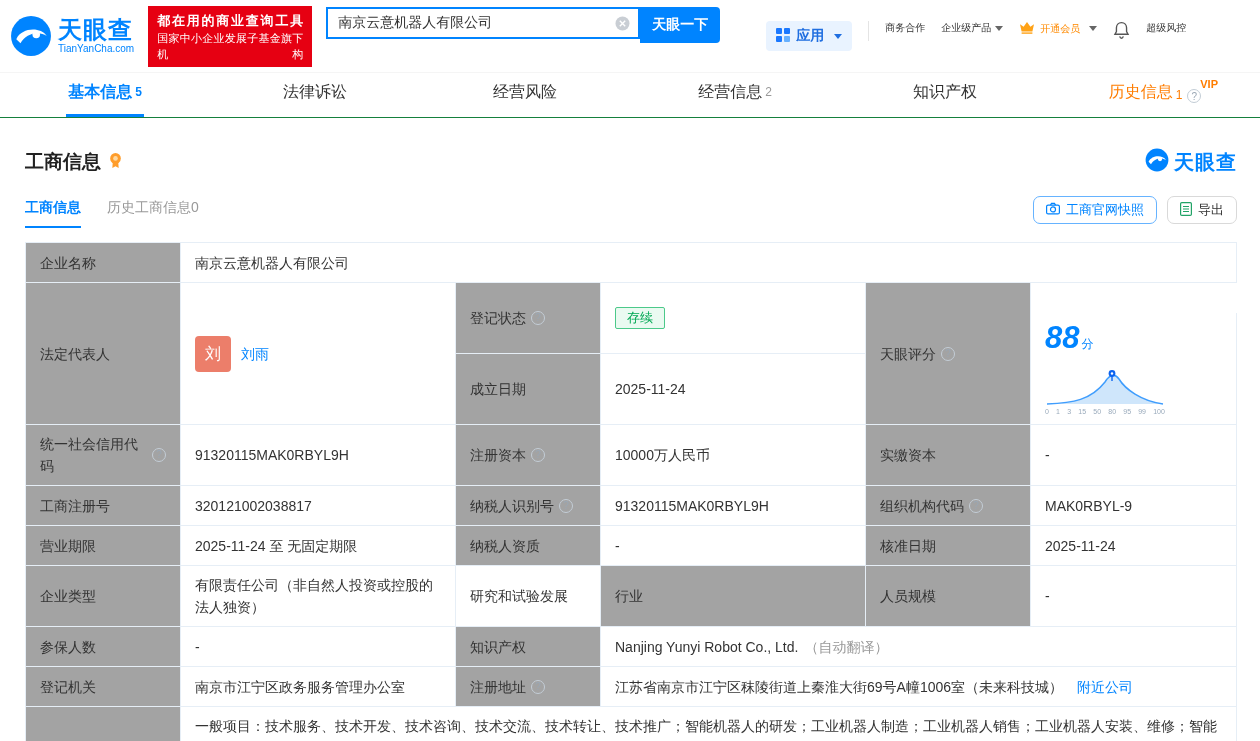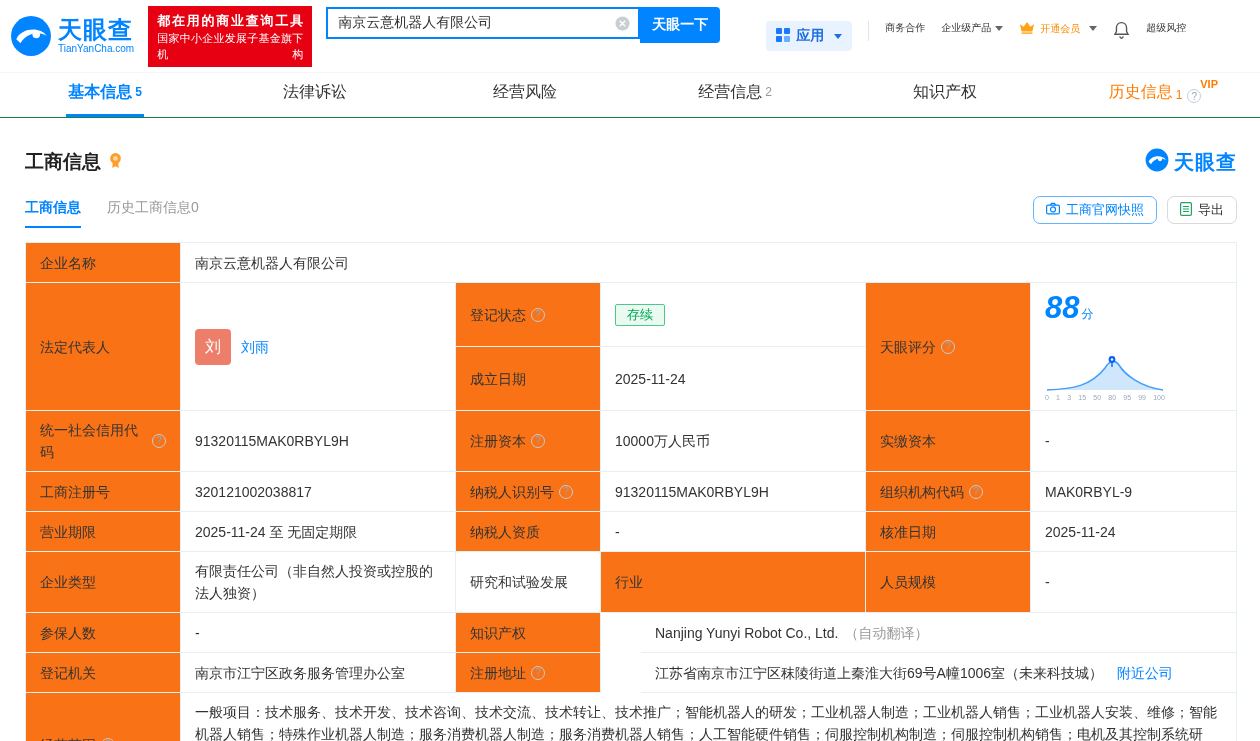--- a/index.html
+++ b/index.html
@@ -65,36 +65,36 @@
   .btn.snapshot { border:1px solid #66b3ff; color:#0084ff; }
   .btn.export { border:1px solid #d9d9d9; color:#333; }
 
   
   .info-table { margin-top:12px; display:grid; width:1212px;
     grid-template-columns:155px 275px 145px 265px 165px 1fr;
     grid-auto-rows:minmax(40px,auto);
     border-top:1px solid #e6eef6; border-left:1px solid #e6eef6; font-size:14px; }
   .cell { border-right:1px solid #e6eef6; border-bottom:1px solid #e6eef6; padding:8px 14px;
     display:flex; align-items:center; line-height:22px; min-height:40px; }
-  .cell.label { background:#f97316; color:#333; }
+  .cell.label { background:#a3a3a3; color:#333; }
   .cell.value { background:#fff; color:#333; flex-wrap:wrap; }
   .span5 { grid-column:span 5; }
-  .span3 { grid-column:span 3;margin-left:40px; }
+  .span3 { grid-column:span 3; }
   .rowspan2 { grid-row:span 2; }
   .help-icon { display:inline-flex; align-items:center; justify-content:center; width:14px; height:14px;
     border:1px solid #c3cdd6; border-radius:50%; color:#9aa7b4; font-size:10px; margin-left:5px; cursor:pointer; flex:0 0 auto; }
   .help-icon::before { content:"?"; }
   .status-badge { display:inline-block; border:1px solid #4cc98a; background:#eafaf1; color:#00a854;
     font-size:13px; line-height:20px; padding:0 11px; border-radius:2px; }
   .avatar { width:36px; height:36px; border-radius:4px; background:#ec7e6a; color:#fff; font-size:16px;
     display:inline-flex; align-items:center; justify-content:center; margin-right:10px; cursor:pointer; flex:0 0 auto; }
   .link { color:#0084ff; text-decoration:none; cursor:pointer; }
   .note { color:#999; margin-left:6px; }
   .nearby-link { color:#0084ff; margin-left:14px; cursor:pointer; white-space:nowrap; }
-  .score-cell { justify-content:flex-start; gap:28px; }
+  .score-cell { justify-content:flex-start; gap:12px;margin-top:30px; }
   .score-num { display:flex; align-items:baseline; }
   .score-big { font-size:31px; font-weight:700; font-style:italic; color:#0084ff; line-height:34px; }
   .score-unit { font-size:12px; color:#0084ff; margin-left:2px; }
   .score-chart { width:120px; }
   .score-chart svg { display:block; }
   .axis { display:flex; justify-content:space-between; font-size:7px; color:#9ab; line-height:9px; }
 </style>
 </head>
 <body>
 

